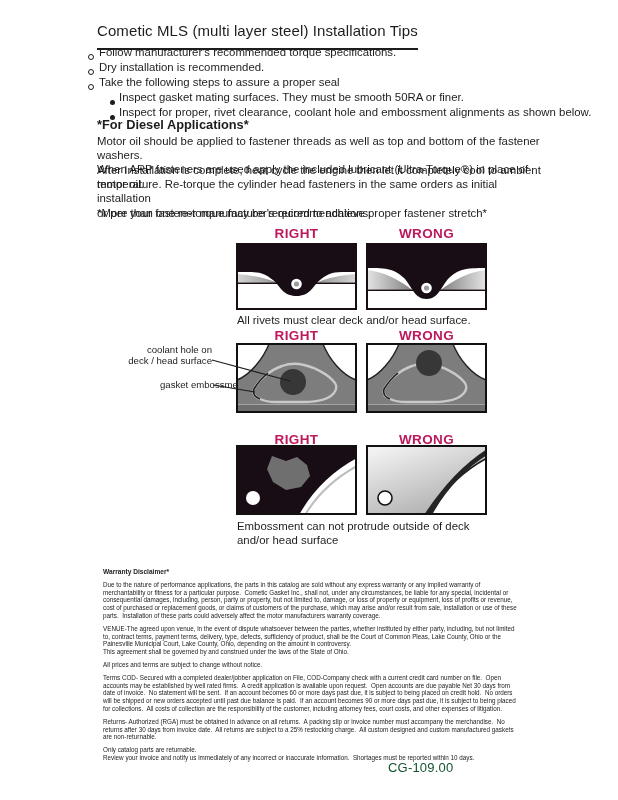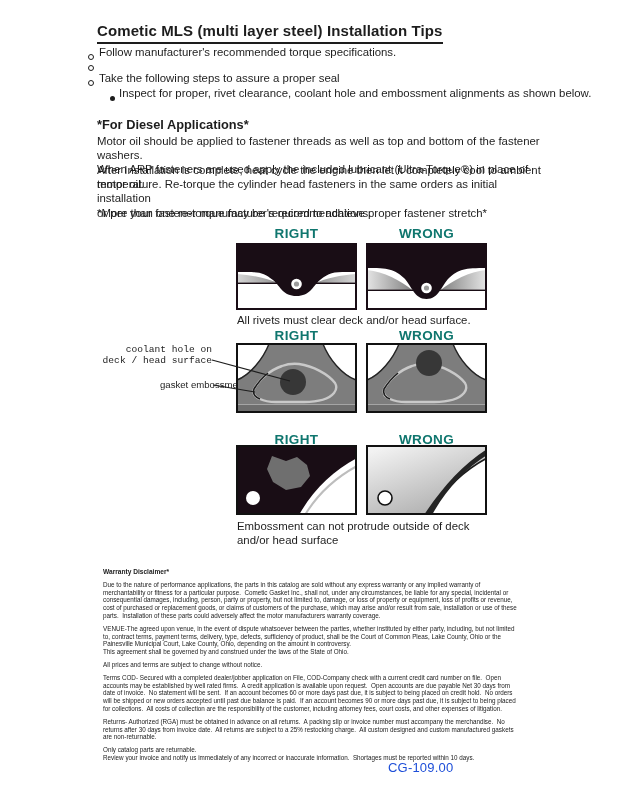--- a/index.html
+++ b/index.html
@@ -1,66 +1,71 @@
 <!DOCTYPE html>
 <html><head>
 <meta charset="utf-8">
 <style>
   html,body{margin:0;padding:0;background:#fff;}
   .page{position:relative;width:618px;height:800px;background:#ffffff;
         font-family:"Liberation Sans",sans-serif;color:#1d1d1d;overflow:hidden;}
   .abs{position:absolute;}
-  .title{left:97px;top:22px;font-size:15px;font-weight:bold;
-         border-bottom:2px solid #1d1d1d;padding-bottom:3px;letter-spacing:0.1px;}
+  .title{left:97px;top:22px;font-size:15px;font-weight:normal;
+         border-bottom:2px solid #1d1d1d;padding-bottom:9px;letter-spacing:0.1px;}
   .bullets{left:88px;top:45px;font-size:11.4px;line-height:15px;}
   .bullet{display:flex;align-items:flex-end;}
   .mk-open{width:4px;height:4px;border:1.2px solid #1d1d1d;border-radius:50%;
            margin:5px 5px 0 0;flex:none;}
   .mk-fill{width:5px;height:5px;background:#1d1d1d;border-radius:50%;
            margin:5px 4px 0 0;flex:none;}
   .sub{margin-left:22px;}
   .h2{left:97px;top:117px;font-size:12.8px;font-weight:bold;}
   .p{left:97px;width:448px;font-size:11.4px;line-height:14.2px;white-space:pre-wrap;}
   #p1{top:134px;} #p2{top:163px;} #p3{top:206px;}
   .dg-label{width:121px;text-align:center;font-size:13.5px;font-weight:bold;
-            letter-spacing:0.4px;color:#0f766e;}
+            letter-spacing:0.4px;color:#be185d;}
   .colR{left:236px;} .colW{left:366px;}
   .lr1{top:226px;} .pr1{top:243px;}
   .lr2{top:328px;} .pr2{top:343px;}
   .lr3{top:432px;} .pr3{top:445px;}
   .panel{display:block;}
   .cap{left:237px;font-size:11.4px;line-height:13.5px;white-space:pre-wrap;}
   .cap1{top:314px;} .cap2{top:418px;} .cap3{top:520px;}
   .lbl-ch{left:94px;width:118px;top:344px;text-align:right;font-size:9.6px;
-          line-height:11px;white-space:pre-wrap;font-family:Liberation Mono, monospace;}
+          line-height:11px;white-space:pre-wrap;}
   .lbl-ge{left:116px;top:379px;font-size:9.6px;margin-left:44px;}
   .leads{left:100px;top:335px;width:300px;height:70px;z-index:5;pointer-events:none;}
   .legal{left:103px;top:568px;width:418px;font-size:6.3px;line-height:7.8px;color:#222;}
   .legal .lg-h{font-size:6.6px;font-weight:bold;margin:0 0 5px 0;}
   .legal p{margin:0 0 5px 0;white-space:pre-wrap;}
-  .footer-code{left:388px;top:760px;font-size:13px;letter-spacing:0.2px;color:#1d4ed8;}
+  .footer-code{left:388px;top:760px;font-size:13px;letter-spacing:0.2px;color:#14532d;}
 </style>
 </head>
 <body>
 
 <div class="page">
 
   <div class="abs title">Cometic MLS (multi layer steel) Installation Tips</div>
 
   <div class="abs bullets">
     <div class="bullet">
       <span class="mk-open"></span>
       <span>Follow manufacturer's recommended torque specifications.</span>
     </div>
     <div class="bullet">
       <span class="mk-open"></span>
+      <span>Dry installation is recommended.</span>
     </div>
     <div class="bullet">
       <span class="mk-open"></span>
       <span>Take the following steps to assure a proper seal</span>
+    </div>
+    <div class="bullet sub">
+      <span class="mk-fill"></span>
+      <span>Inspect gasket mating surfaces.  They must be smooth 50RA or finer.</span>
     </div>
     <div class="bullet sub">
       <span class="mk-fill"></span>
       <span>Inspect for proper, rivet clearance, coolant hole and embossment alignments as shown below.</span>
     </div>
   </div>
 
   <div class="abs h2">*For Diesel Applications*</div>
   <div class="abs p" id="p1">Motor oil should be applied to fastener threads as well as top and bottom of the fastener washers.
 When ARP fasteners are used apply the included lubricant (Ultra-Torque®) in place of motor oil.</div>

